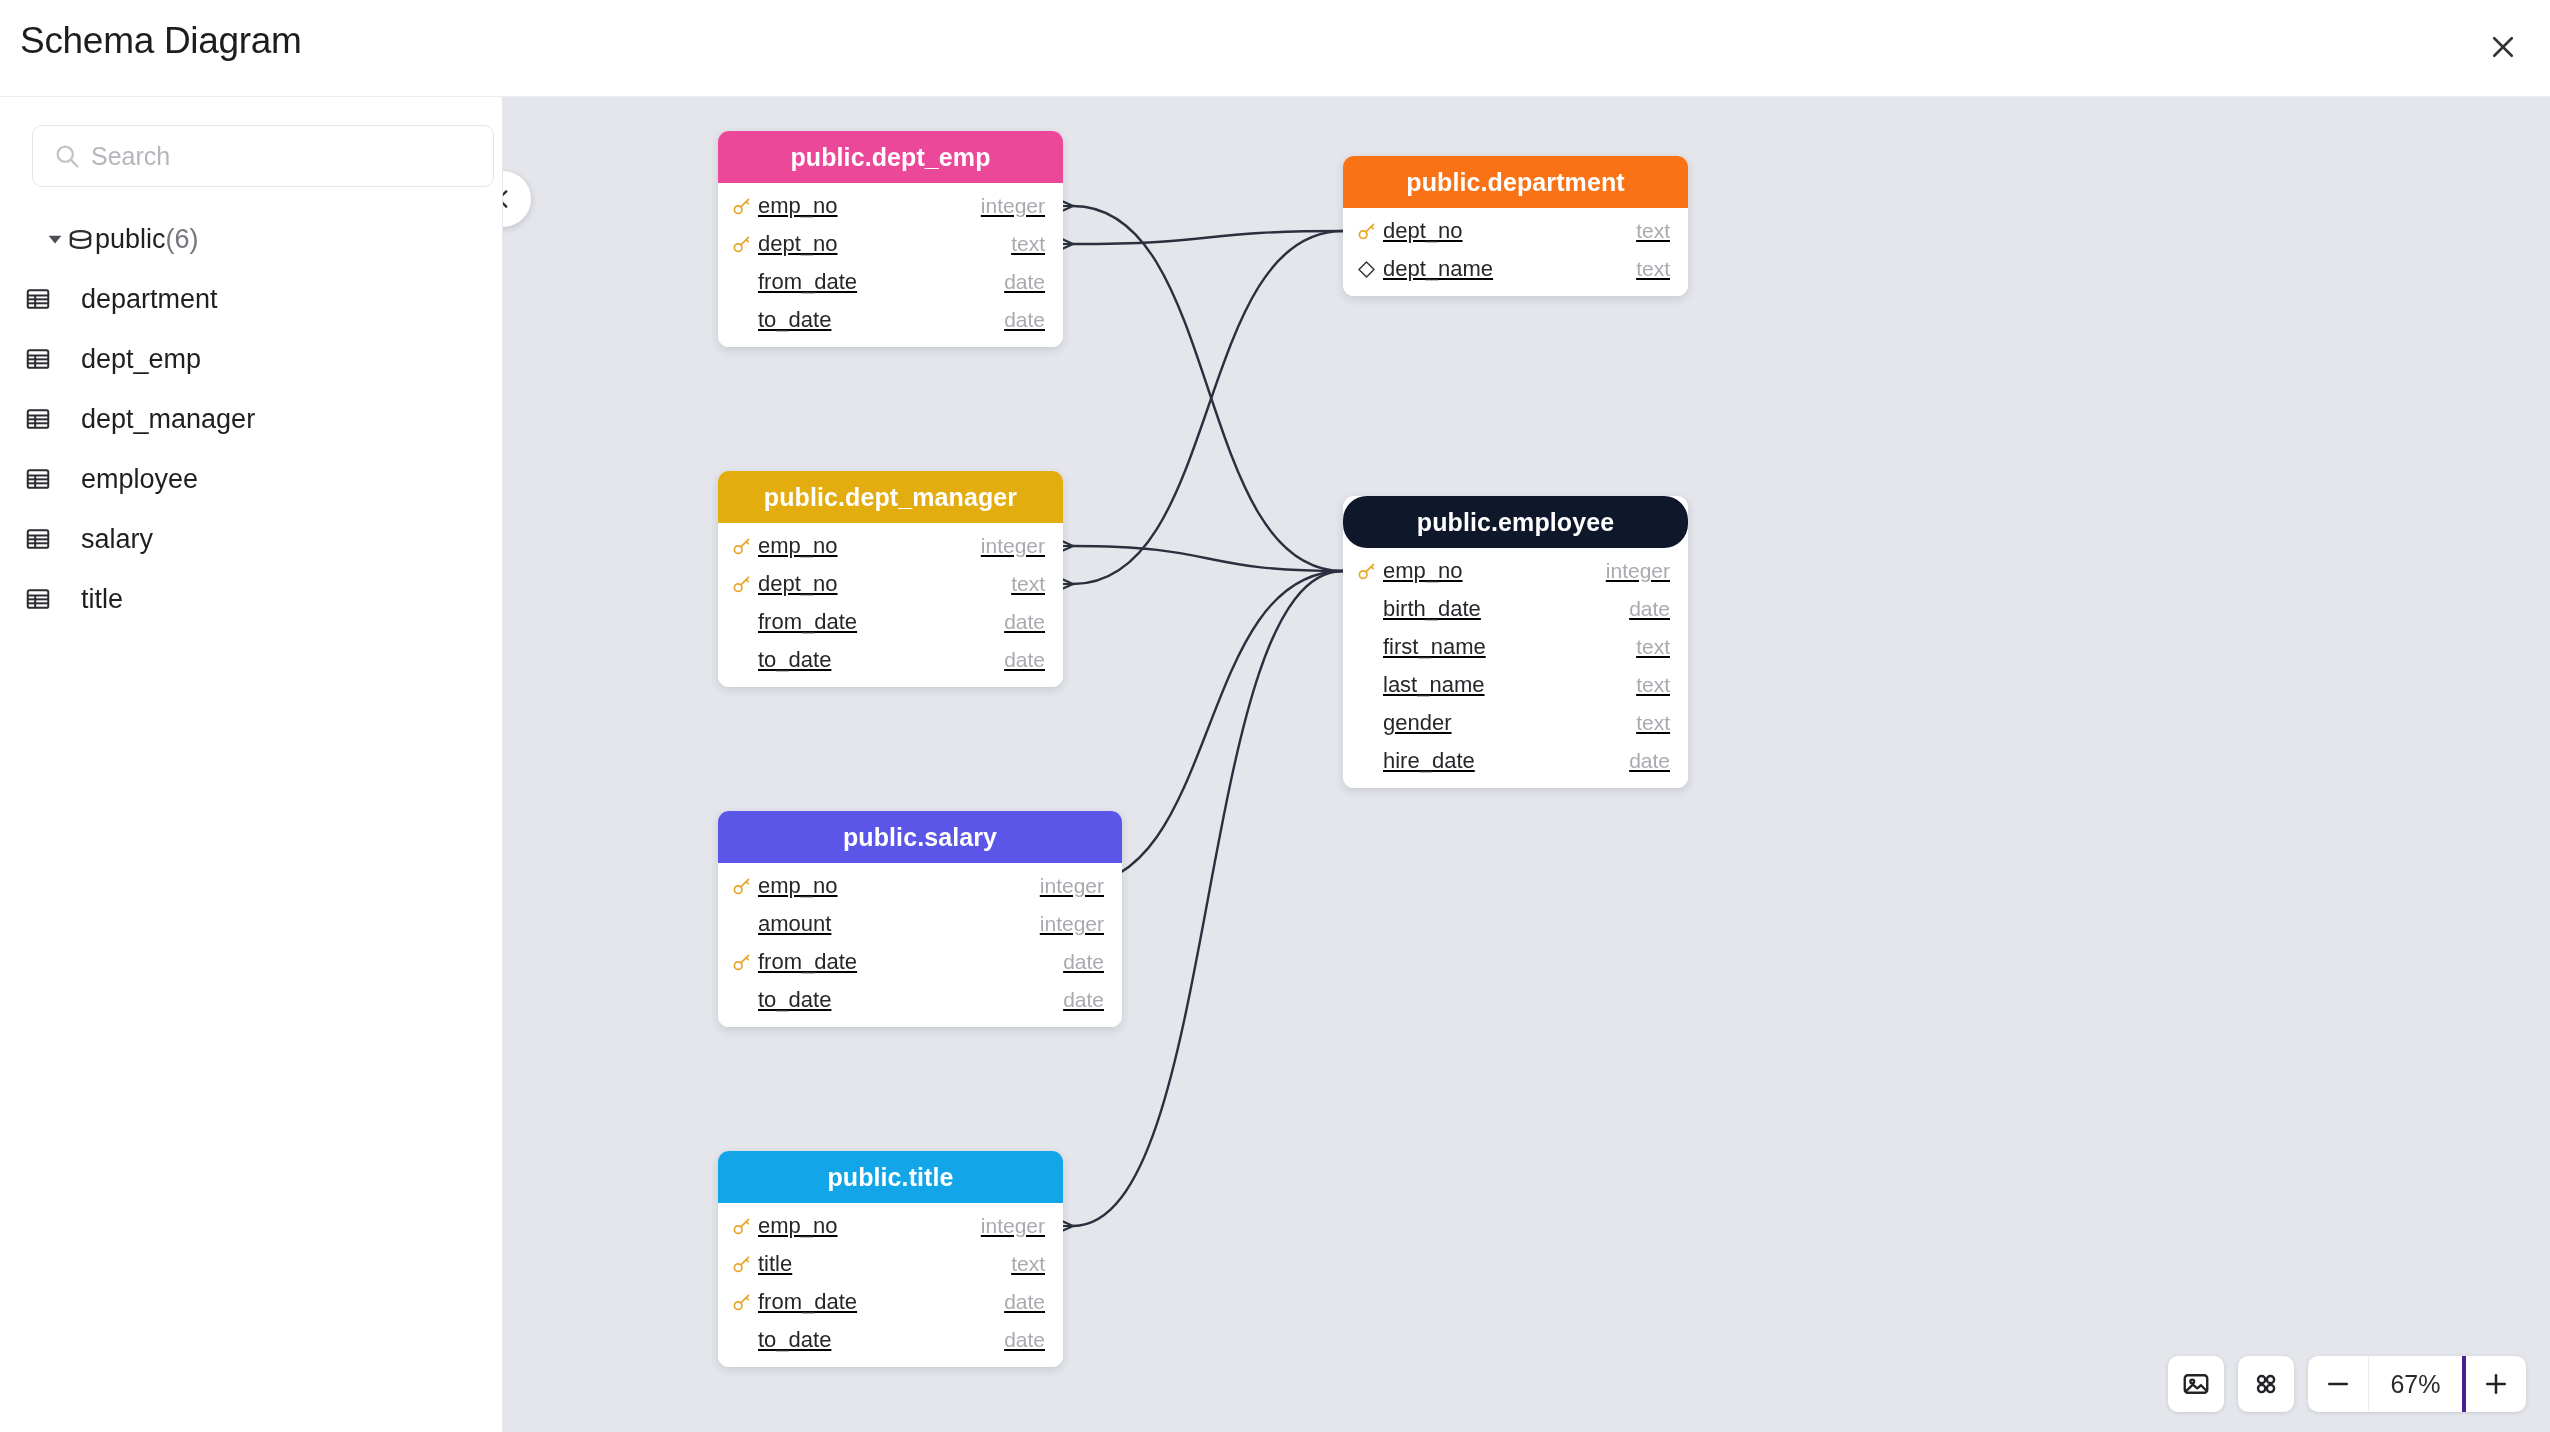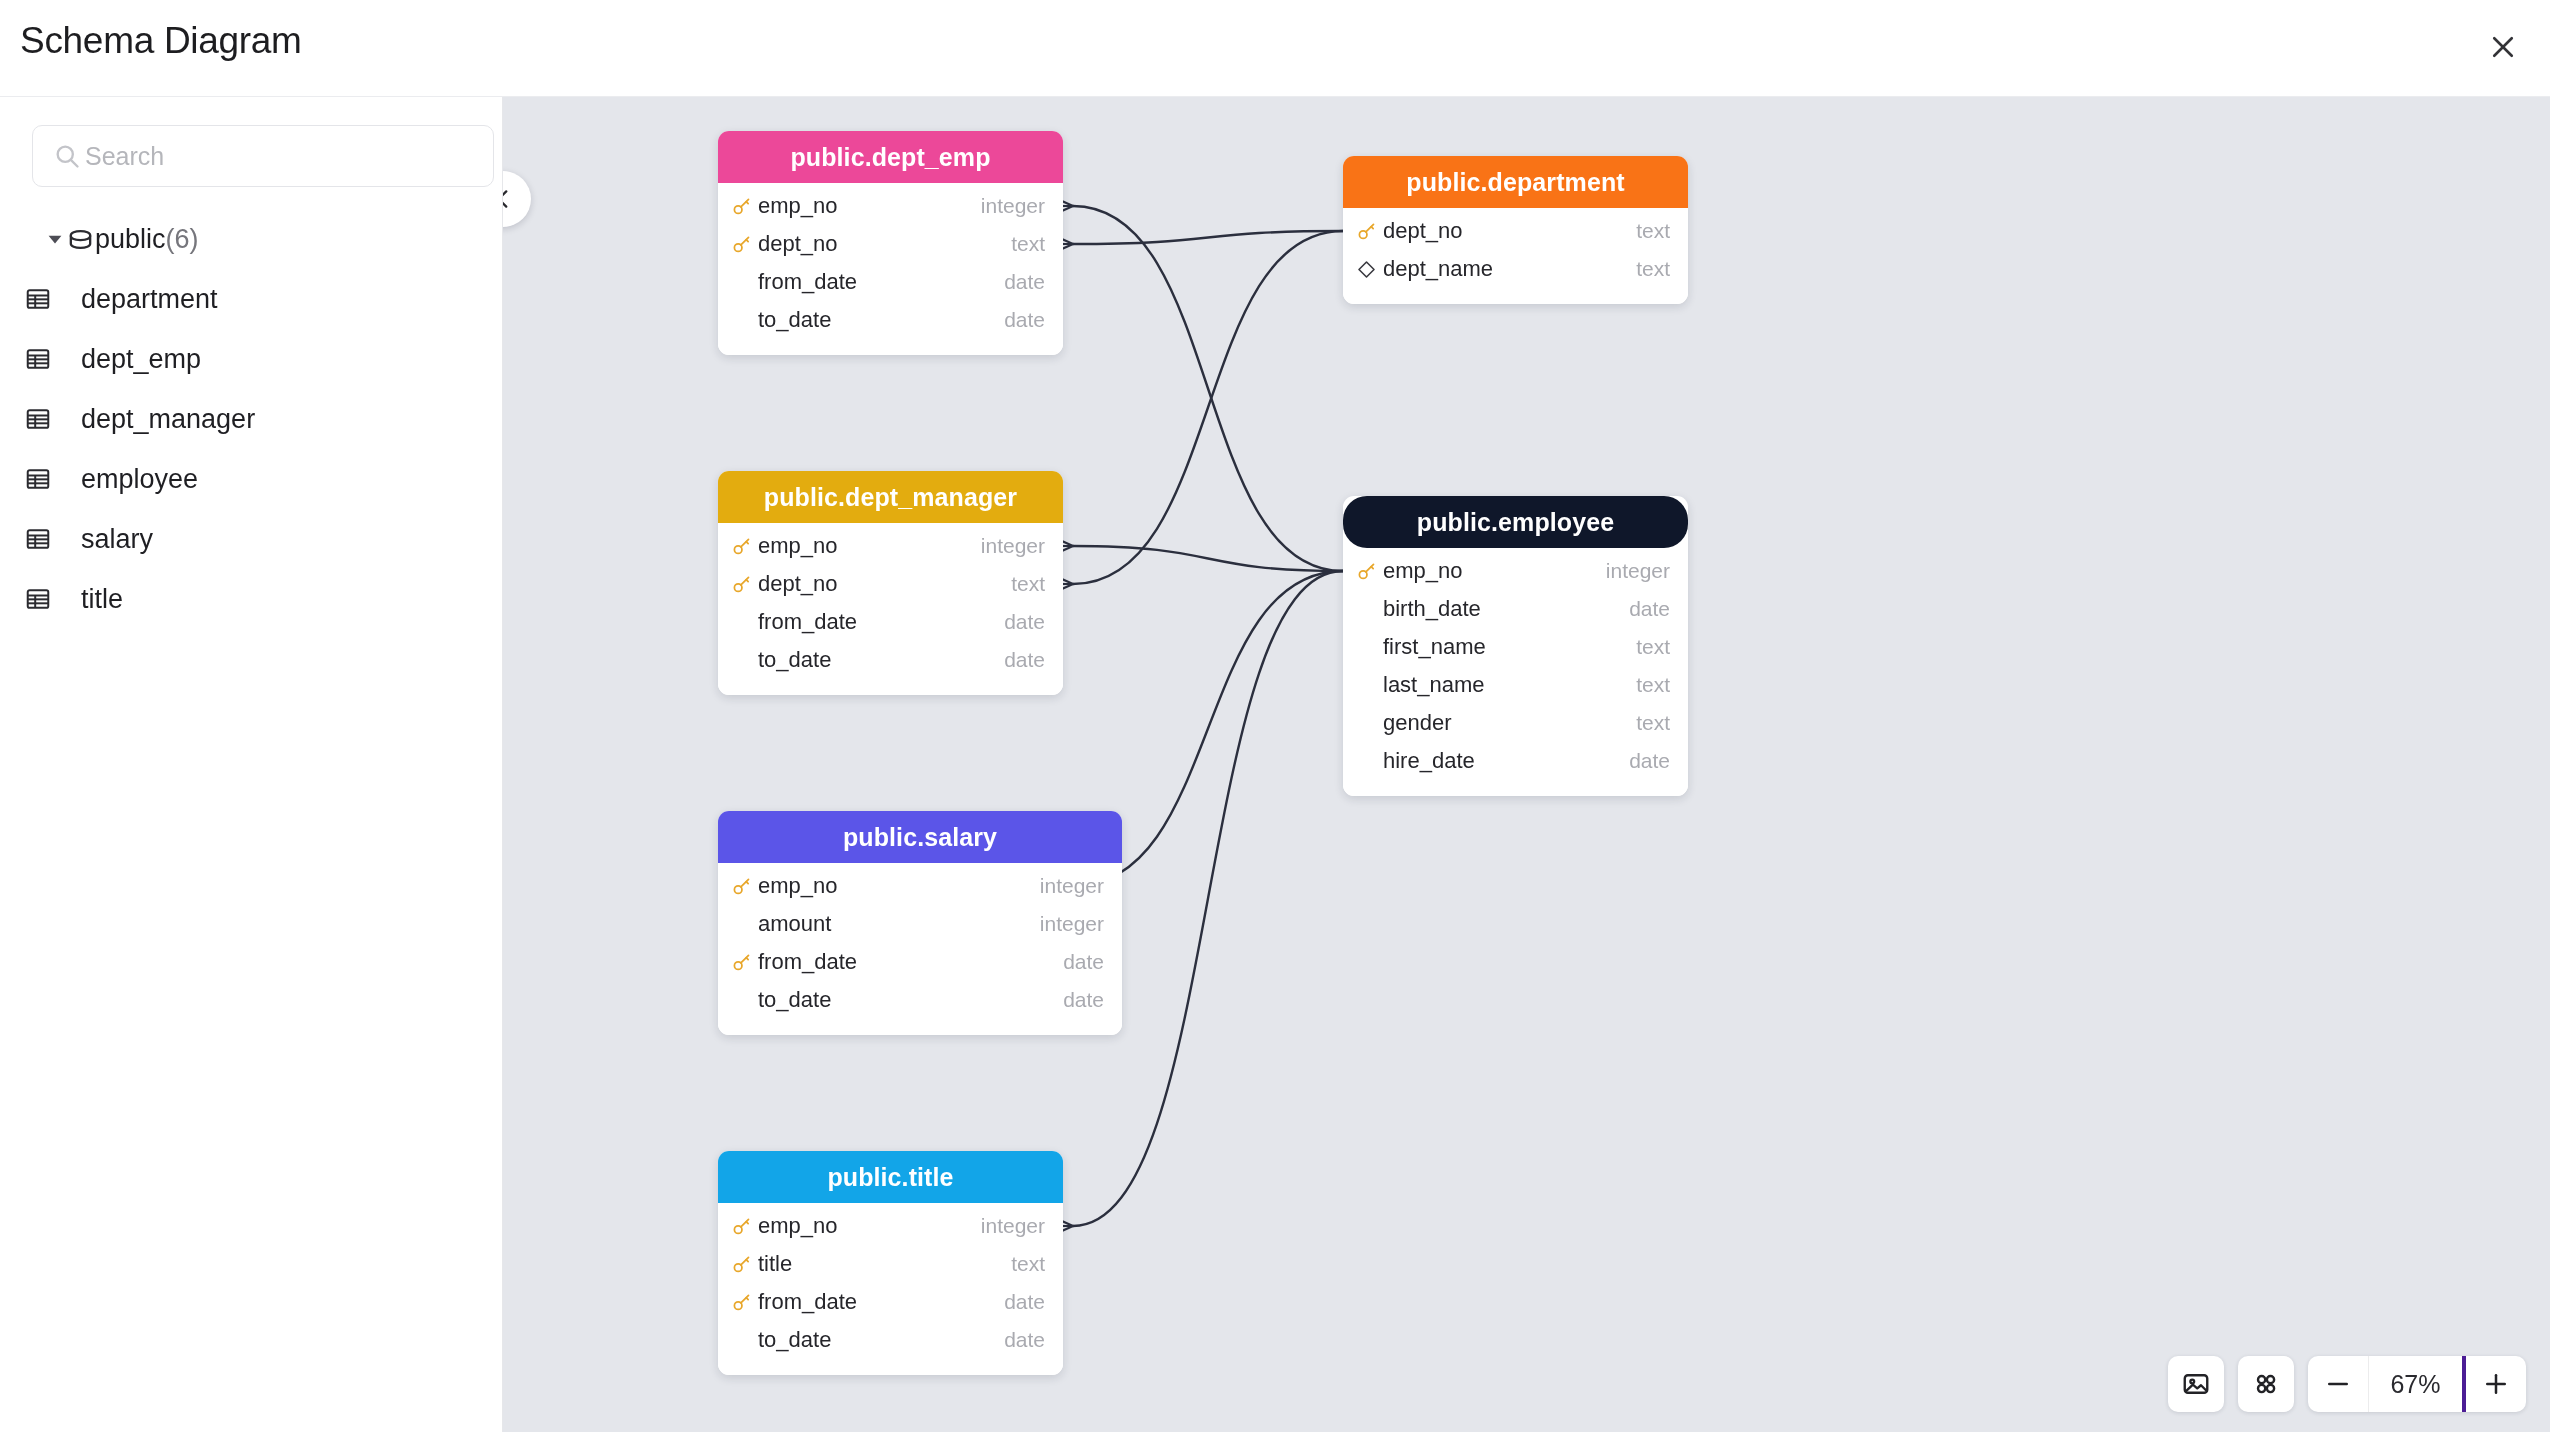--- a/index.html
+++ b/index.html
@@ -35,21 +35,21 @@
     position: absolute; left: 0; top: 97px;
     width: 503px; height: 1335px;
     background: #ffffff;
     border-right: 1px solid #e6e7ea;
   }
   #search-wrap {
     position: absolute; left: 32px; top: 28px;
     width: 462px; height: 62px;
     border: 1px solid #e4e5e9; border-radius: 10px;
     background: #ffffff;
-    display: flex; align-items: center; gap: 4px;
+    display: flex; align-items: center; gap: 10px;
     padding: 0 20px;
   }
   #search-icon { width: 28px; height: 28px; flex: 0 0 auto; }
   #search-input {
     border: none; outline: none; background: transparent;
     font-family: "Liberation Sans", sans-serif;
     font-size: 25px; color: #26262a; width: 100%;
   }
   #search-input::placeholder { color: #b5b6bb; }
 
@@ -90,21 +90,21 @@
     border-radius: 11px;
     box-shadow: 0 3px 10px rgba(30,32,60,.14);
     overflow: hidden;
     cursor: pointer;
   }
   .node-header {
     height: 52px; display: flex; align-items: center; justify-content: center;
     color: #ffffff; font-size: 25px; font-weight: 700;
     letter-spacing: .1px;
   }
-  .node-body { padding: 4px 0 16px; background: #ffffff; }
+  .node-body { padding: 4px 0 8px; background: #ffffff; text-decoration: underline; }
   .col-row {
     display: flex; align-items: center;
     height: 38px; padding: 0 18px 0 13px;
     font-size: 22px; color: #26262b;
   }
   .col-ico { width: 27px; flex: 0 0 27px; display: flex; align-items: center; }
   .col-ico svg { width: 21px; height: 21px; }
   .col-name { flex: 1 1 auto; white-space: nowrap; }
   .col-type { color: #a9aab0; font-size: 21px; white-space: nowrap; margin-left: 36px; }
 

